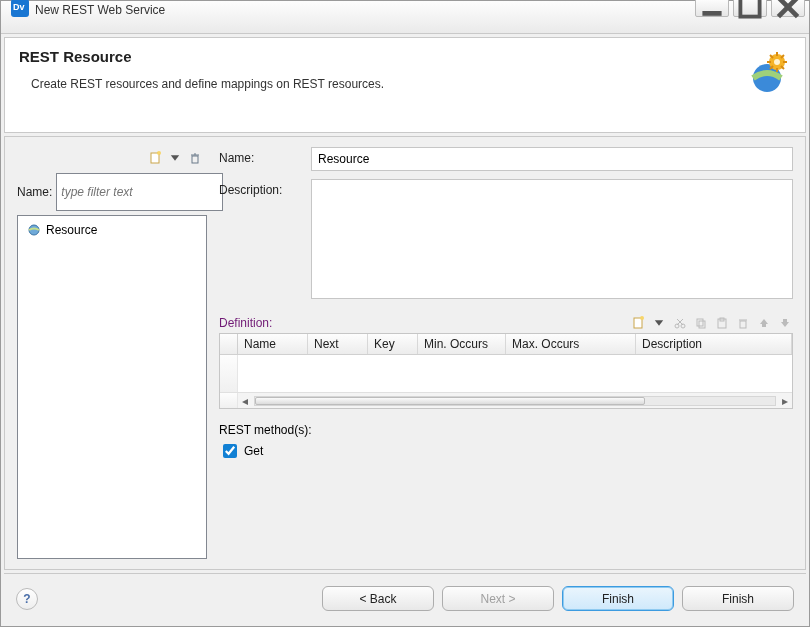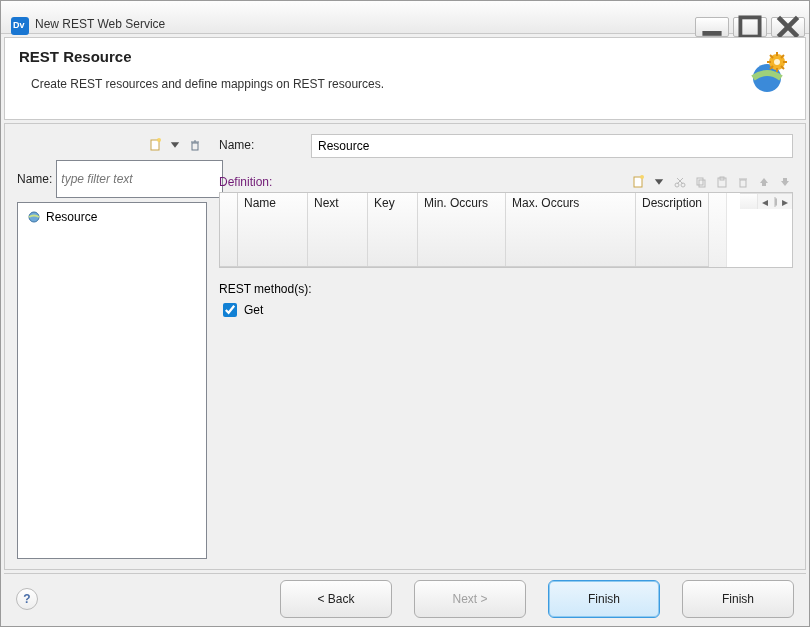--- a/index.html
+++ b/index.html
@@ -1,23 +1,23 @@
 <!DOCTYPE html>
 <html><head>
 <meta charset="utf-8">
 <style>
 * { box-sizing: border-box; font-family: "Segoe UI", Tahoma, sans-serif; font-size: 12px; }
 body { margin: 0; background: #fff; }
 .window { width: 810px; height: 627px; border: 1px solid #9a9a9a; background: #f0f0f0; display: flex; flex-direction: column; box-shadow: 4px 4px 10px rgba(0,0,0,.15); }
-.titlebar { height: 29px; background: linear-gradient(#fdfdfd,#eaeaea); border-bottom: 1px solid #c9c9c9; display: flex; align-items: flex-start; padding: 16px 4px; }
+.titlebar { height: 29px; background: linear-gradient(#fdfdfd,#eaeaea); border-bottom: 1px solid #c9c9c9; display: flex; align-items: flex-end; padding: 16px 4px; }
 .titlebar .app-icon { width: 18px; height: 18px; margin: 0 6px; display:inline-block; background:#1976d2; border-radius:3px; position:relative; }
 .titlebar .app-icon::after{content:"Dv";color:#fff;font-size:9px;font-weight:bold;position:absolute;left:2px;top:3px;}
 .titlebar .title { flex: 1; color: #333; }
 .winbtn { width: 34px; height: 20px; margin-left: 4px; border: 1px solid #b9b9b9; border-radius: 2px; background: linear-gradient(#fff,#e6e6e6); display:flex;align-items:center;justify-content:center;color:#555; cursor:default; }
-.banner { background: #fff; border: 1px solid #c9c9c9; margin: 3px; padding: 10px 14px 16px 14px; display:flex; }
+.banner { background: #fff; border: 1px solid #c9c9c9; margin: 3px; padding: 10px 14px 29px 14px; display:flex; }
 .banner-left{flex:1;}
 .banner h1 { margin: 0 0 6px 0; font-size: 15px; font-weight: 600; color:#222;}
 .banner p { margin: 12px; color: #333; }
 .banner-icon{width:48px;height:48px;position:relative;}
 .banner-icon svg{width:48px;height:48px;}
 .content { flex:1; margin: 0 3px 3px 3px; border:1px solid #c9c9c9; background:#f0f0f0; padding:10px 12px; display:flex; gap:12px; }
 .left-panel{ width:190px; display:flex; flex-direction:column;}
 .toolbar-row{height:22px; display:flex; justify-content:flex-end; align-items:center; gap:4px; padding-right:4px;}
 .tb-icon{width:16px;height:16px;display:flex;align-items:center;justify-content:center;color:#555;cursor:default;}
 .tb-icon svg{width:14px;height:14px;}
@@ -30,39 +30,39 @@
 .right-panel{flex:1;display:flex;flex-direction:column;}
 .form-row{display:flex;align-items:flex-start;margin-bottom:8px;}
 .form-row .flabel{width:92px;padding-top:4px;color:#222;}
 .fname-input{flex:1;height:24px;border:1px solid #c6c6c6;background:#fff;padding:3px 6px;}
 .desc-area{flex:1;height:120px;border:1px solid #c6c6c6;background:#fff;padding:3px 6px;resize:none;}
 .def-header{display:flex;align-items:center;margin-top:8px;}
 .def-header .dlabel{flex:1;color:#701a75;}
 .def-tools{display:flex;gap:5px;}
 .def-tools .tb-icon{color:#777;}
 .def-tools .tb-icon.disabled{color:#bbb;}
-.grid{border:1px solid #c6c6c6;background:#fff;margin-top:2px;height:76px;display:flex;flex-direction:row;}
+.grid{border:1px solid #c6c6c6;background:#fff;margin-top:2px;height:76px;display:flex;flex-direction:column;}
 .grid-head{display:flex;background:linear-gradient(#fdfdfd,#ececec);border-bottom:1px solid #d0d0d0;}
 .gh{border-right:1px solid #d8d8d8;padding:3px 6px;color:#222;font-weight:400;}
 .gh.stub{width:18px;padding:0;border-right:1px solid #d0d0d0;}
 .grid-body{flex:1;display:flex;}
 .grid-body .rowstub{width:18px;border-right:1px solid #e6e6e6;background:linear-gradient(#fdfdfd,#f0f0f0);}
 .grid-body .cells{flex:1;background:#fff;}
 .grid-scroll{height:16px;display:flex;align-items:center;border-top:1px solid #e0e0e0;background:#f4f4f4;}
 .grid-scroll .rowstub{width:18px;border-right:1px solid #e6e6e6;background:linear-gradient(#fdfdfd,#f0f0f0);height:100%;}
 .grid-scroll .arrow{width:14px;text-align:center;color:#666;}
 .grid-scroll .track{flex:1;height:10px;margin:0 2px;background:#eaeaea;position:relative;border:1px solid #d6d6d6;}
 .grid-scroll .track .thumb{position:absolute;left:0;top:0;height:8px;width:75%;background:linear-gradient(#fafafa,#dcdcdc);border:1px solid #bcbcbc;border-radius:2px;}
 .http-section{margin-top:14px;}
 .http-row{display:flex;align-items:center;gap:4px;margin-top:4px;}
 .http-row input[type=checkbox]{accent-color:#1180d4;width:14px;height:14px;}
 .footer{height:50px;border-top:1px solid #c9c9c9;margin:0 3px 3px 3px;background:#f0f0f0;display:flex;align-items:center;padding:0 12px;}
 .help-btn{width:22px;height:22px;border:1px solid #bbb;border-radius:11px;display:flex;align-items:center;justify-content:center;color:#4a6ea9;font-weight:bold;background:linear-gradient(#fff,#eee);cursor:default;}
 .footer .spacer{flex:1;}
-.wiz-btn{width:112px;height:38px;margin-left:22px;border:1px solid #adadad;background:linear-gradient(#fdfdfd,#e8e8e8);border-radius:6px;color:#222;cursor:default;}
+.wiz-btn{width:112px;height:25px;margin-left:8px;border:1px solid #adadad;background:linear-gradient(#fdfdfd,#e8e8e8);border-radius:6px;color:#222;cursor:default;}
 .wiz-btn.disabled{color:#a0a0a0;}
 .wiz-btn.primary{border:1px solid #3c9be0;background:linear-gradient(#eaf5fd,#cfe9fb);box-shadow:0 0 0 1px #8fcaf0 inset;}
 </style>
 </head>
 <body>
 
 <div class="window">
   <div class="titlebar">
     <span class="app-icon"></span>
     <span class="title">New REST Web Service</span>
@@ -147,20 +147,24 @@
           <span>Resource</span>
         </div>
       </div>
     </div>
 
     <div class="right-panel">
       <div class="form-row">
         <div class="flabel">Name:</div>
         <input class="fname-input" value="Resource" style="">
       </div>
+      <div class="form-row">
+        <div class="flabel">Description:</div>
+        <textarea class="desc-area" style=""></textarea>
+      </div>
 
       <div class="def-header">
         <div class="dlabel">Definition:</div>
         <div class="def-tools">
           <span class="tb-icon">
               <svg viewBox="0 0 14 14">
                 <rect x="3" y="2" width="8" height="10" fill="#fff" stroke="#caa54a"></rect>
                 <circle cx="11" cy="2" r="2" fill="#f7d56a"></circle>
               </svg>
             </span>

